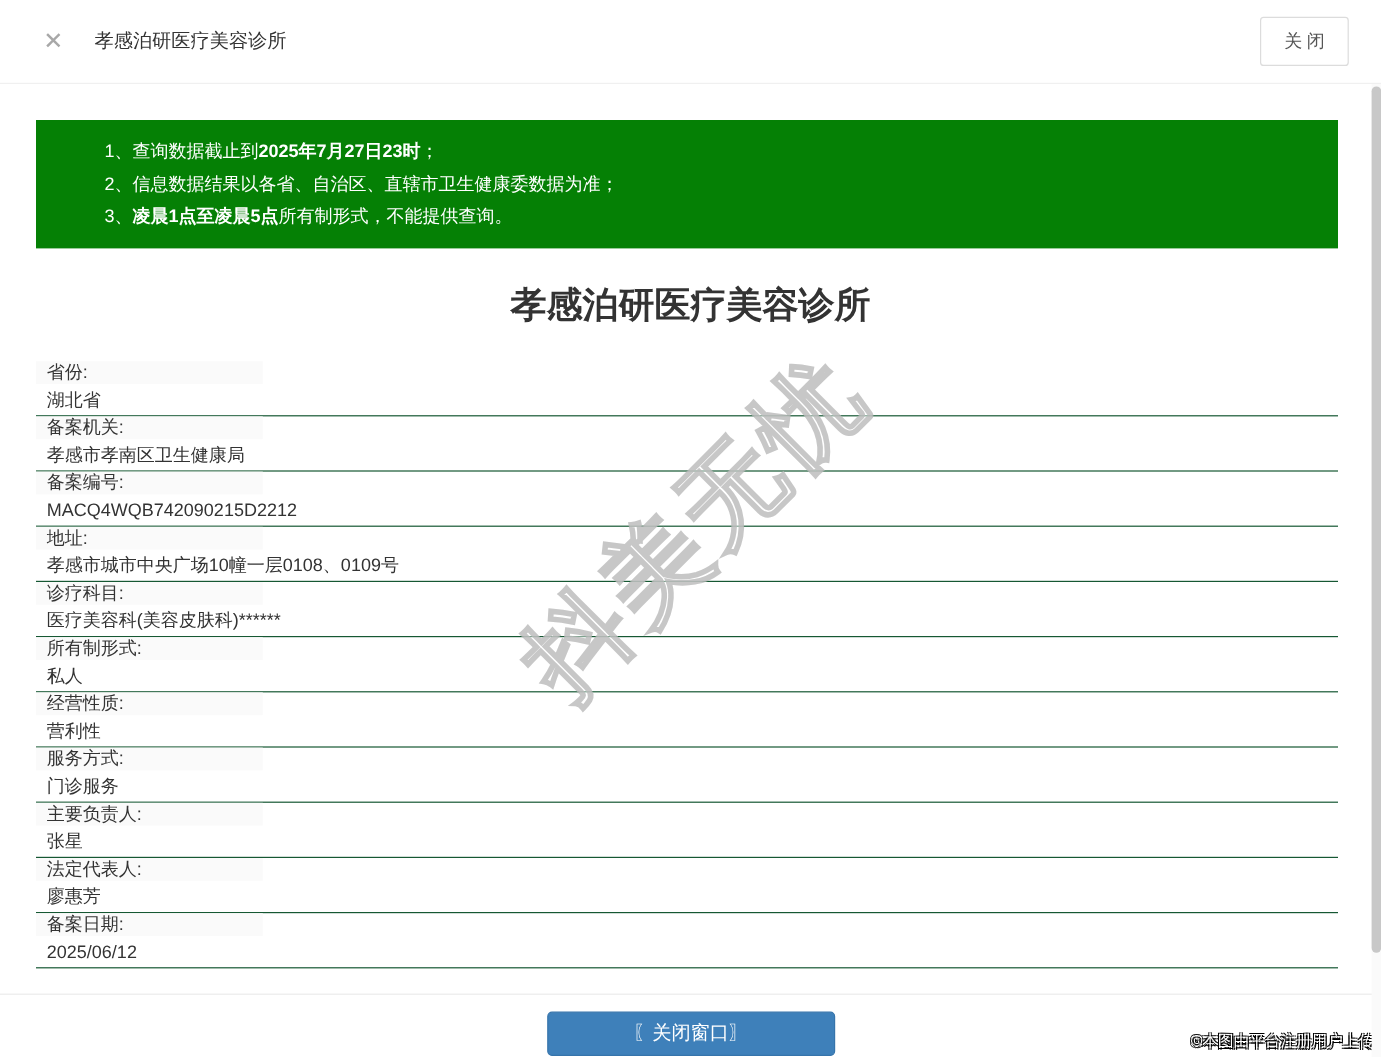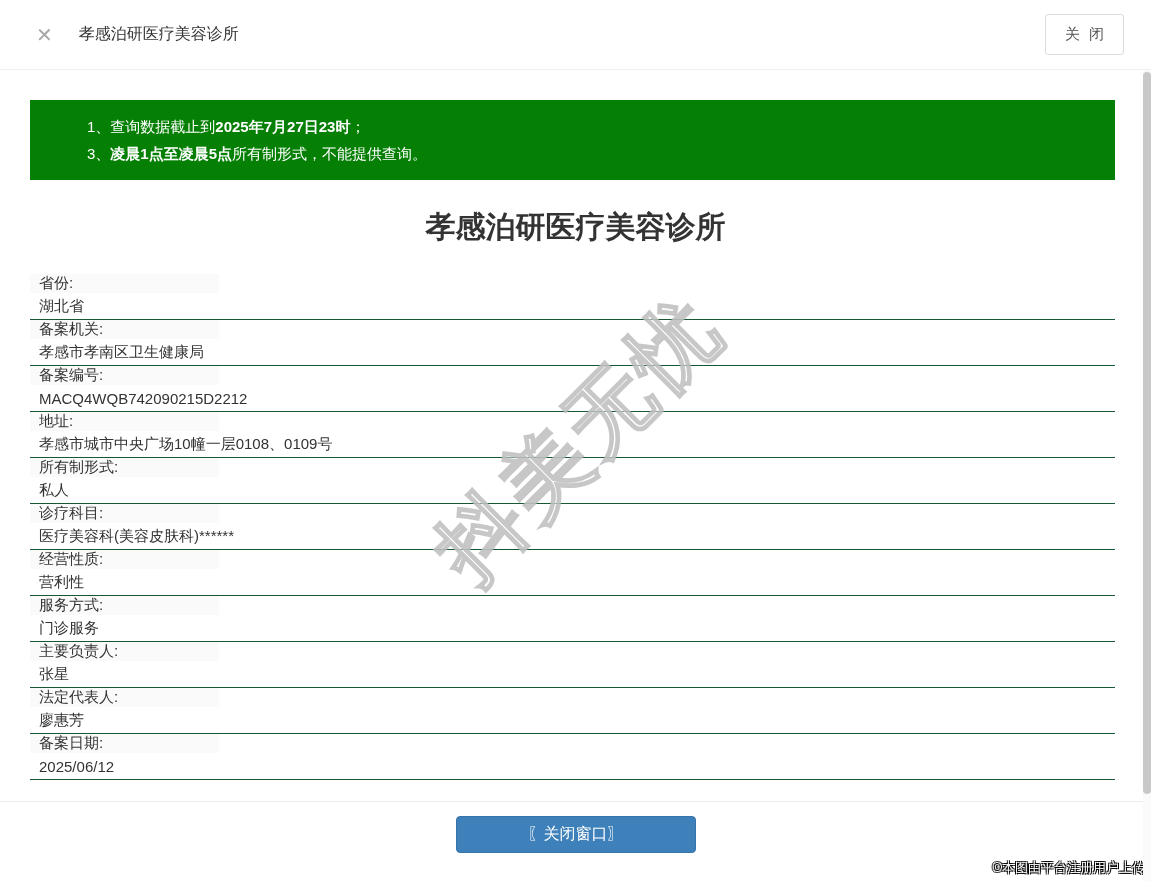--- a/index.html
+++ b/index.html
@@ -30,21 +30,21 @@
   .htitle { font-size: 16px; color: #333; }
   .hspacer { flex: 1; }
   .hclose {
     border: 1px solid #dcdcdc;
     background: #fff;
     color: #555;
     font-size: 15px;
     padding: 10px 19px;
     border-radius: 3px;
     cursor: pointer;
-    font-family: Liberation Mono, monospace;
+    font-family: Liberation Serif, serif;
   }
   
   .notice {
     margin: 30px 36px 0 30px;
     background: #058005;
     color: #fff;
     font-size: 15px;
     line-height: 27px;
     padding: 13px 36px 13px 57px;
   }
@@ -156,20 +156,21 @@
 
 <div class="header">
   <span class="hx">✕</span>
   <span class="htitle">孝感泊研医疗美容诊所</span>
   <span class="hspacer"></span>
   <button class="hclose">关 闭</button>
 </div>
 
 <div class="notice">
   <div><span>1、</span><span>查询数据截止到</span><b>2025年7月27日23时</b><span>；</span></div>
+  <div><span>2、</span><span>信息数据结果以各省、自治区、直辖市卫生健康委数据为准；</span></div>
   <div><span>3、</span><b>凌晨1点至凌晨5点</b><span>所有制形式，不能提供查询。</span></div>
 </div>
 
 <div class="dtitle">孝感泊研医疗美容诊所</div>
 
 <div class="dtable">
   <div class="row">
     <div class="cell-label">省份:</div>
     <div class="cell-value">湖北省</div>
   </div>
@@ -179,26 +180,26 @@
   </div>
   <div class="row">
     <div class="cell-label">备案编号:</div>
     <div class="cell-value">MACQ4WQB742090215D2212</div>
   </div>
   <div class="row">
     <div class="cell-label">地址:</div>
     <div class="cell-value">孝感市城市中央广场10幢一层0108、0109号</div>
   </div>
   <div class="row">
+    <div class="cell-label">诊疗科目:</div>
+    <div class="cell-value">医疗美容科(美容皮肤科)******</div>
+  </div>
+  <div class="row">
     <div class="cell-label">所有制形式:</div>
     <div class="cell-value">私人</div>
-  </div>
-  <div class="row">
-    <div class="cell-label">诊疗科目:</div>
-    <div class="cell-value">医疗美容科(美容皮肤科)******</div>
   </div>
   <div class="row">
     <div class="cell-label">经营性质:</div>
     <div class="cell-value">营利性</div>
   </div>
   <div class="row">
     <div class="cell-label">服务方式:</div>
     <div class="cell-value">门诊服务</div>
   </div>
   <div class="row">

